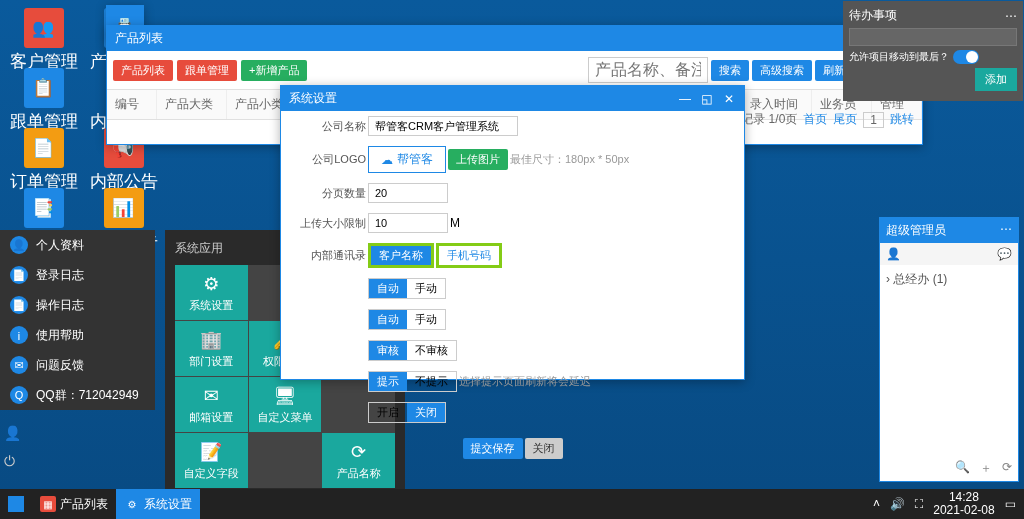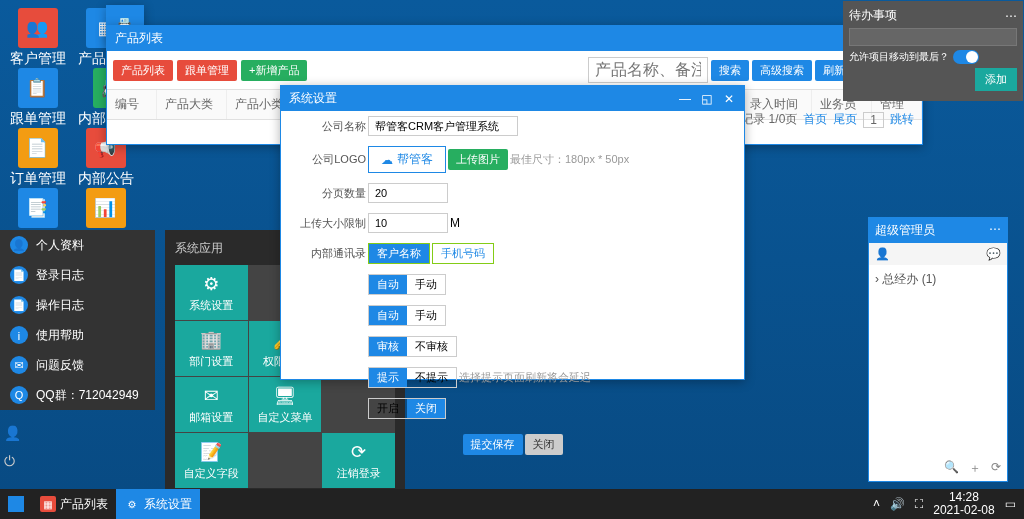--- a/index.html
+++ b/index.html
@@ -1,19 +1,19 @@
 <!DOCTYPE html>
 <html><head>
 <meta charset="utf-8">
 <style>
 *{margin:0;padding:0;box-sizing:border-box;font-family:"Microsoft YaHei",Arial,sans-serif;font-size:12px}
 body{width:1024px;height:519px;background:#0a5a9c;overflow:hidden;position:relative}
 .desktop{position:absolute;inset:0;background:linear-gradient(180deg,#0a5a9c 0%,#084a82 100%)}
 .tile{width:40px;height:40px;display:flex;align-items:center;justify-content:center;border-radius:3px;color:#fff;font-size:18px}
-.tile-lbl{color:#fff;font-size:14px;text-align:center;margin-top:2px}
+.tile-lbl{color:#fff;font-size:17px;text-align:center;margin-top:2px}
 .icon-grid{position:absolute;left:10px;top:8px;display:flex;gap:12px}
 .icon-item{display:flex;flex-direction:column;align-items:center;cursor:pointer}
 .leftbar{position:absolute;left:0;top:230px;width:155px;background:#333}
 .leftbar-item{display:flex;align-items:center;gap:8px;padding:6px 10px;color:#fff;cursor:pointer;font-size:12px}
 .leftbar-icon{width:18px;height:18px;background:#1e88e5;border-radius:50%;display:flex;align-items:center;justify-content:center;font-size:11px}
 .app-panel{position:absolute;left:165px;top:230px;width:240px;background:#2a2a2a;padding:10px}
 .app-title{color:#ccc;font-size:12px;margin-bottom:8px}
 .app-grid{display:grid;grid-template-columns:repeat(3,1fr);gap:1px;background:#444}
 .app-cell{background:#1b9e77;height:55px;display:flex;flex-direction:column;align-items:center;justify-content:center;color:#fff;cursor:pointer;gap:3px}
 .app-cell.teal{background:#1aa89e}
@@ -31,32 +31,32 @@
 .search-grp input{border:1px solid #ccc;padding:3px 6px;width:120px;font-size:16px}
 .table-hdr{display:flex;border-top:1px solid #e0e0e0;border-bottom:1px solid #e0e0e0;background:#fafafa;font-size:11px;color:#666}
 .th{padding:6px 8px;border-right:1px solid #eee}
 .paging{position:absolute;right:8px;top:85px;font-size:11px;color:#666;display:flex;gap:6px;align-items:center}
 .paging a{color:#1e88e5;cursor:pointer}
 .settings-win{left:280px;top:85px;width:465px;height:295px}
 .frm-row{display:flex;align-items:center;padding:5px 10px;gap:2px}
 .frm-lbl{width:75px;text-align:right;color:#555;font-size:11px}
 .frm-row input[type=text]{border:1px solid #ccc;padding:3px 6px;width:150px;font-size:11px}
 .logo-box{border:1px solid #1e88e5;padding:4px 12px;color:#1e88e5;display:flex;align-items:center;gap:4px}
-.tag{border:1px solid #84cc16;color:#1e88e5;padding:2px 8px;font-size:11px;cursor:pointer}
+.tag{border:3px solid #84cc16;color:#1e88e5;padding:2px 8px;font-size:11px;cursor:pointer}
 .tag.active{background:#1e88e5;color:#fff}
 .hint{color:#999;font-size:11px}
 .ftr-btns{display:flex;gap:2px;justify-content:center;padding:10px}
 .todo-win{position:absolute;right:1px;top:1px;width:180px;background:#555;padding:6px;color:#fff}
 .todo-title{font-size:12px;margin-bottom:4px;display:flex;justify-content:space-between;align-items:center}
 .todo-row{display:flex;gap:4px;align-items:center;margin:4px 0}
 .todo-row input{flex:1;padding:2px;background:#666;border:1px solid #777;color:#fff;font-size:11px}
 .toggle{width:26px;height:14px;background:#1e88e5;border-radius:7px;position:relative}
 .toggle:after{content:"";position:absolute;right:1px;top:1px;width:12px;height:12px;background:#fff;border-radius:50%}
 .add-btn{background:#1aa89e;color:#fff;padding:4px 10px;border:none;font-size:11px}
-.admin-win{position:absolute;right:16px;top:217px;width:140px;height:265px;background:#fff;border:1px solid #1e88e5}
+.admin-win{position:absolute;right:5px;top:217px;width:140px;height:265px;background:#fff;border:1px solid #1e88e5}
 .admin-hdr{background:#1e88e5;color:#fff;padding:4px 6px;font-size:12px;display:flex;justify-content:space-between}
 .admin-sub{background:#f5f5f5;padding:4px 6px;display:flex;justify-content:space-between;color:#666}
 .admin-body{padding:6px;font-size:11px;color:#555}
 .admin-ftr{position:absolute;bottom:4px;right:6px;display:flex;gap:10px;color:#888}
 .taskbar{position:absolute;bottom:0;left:0;right:0;height:30px;background:#222;display:flex;align-items:center;color:#fff}
 .task-btn{padding:0 8px;height:30px;display:flex;align-items:center;gap:4px;font-size:11px;cursor:pointer}
 .task-btn.active{background:#1e88e5}
 .task-icon{width:16px;height:16px;background:#e74c3c;border-radius:2px;display:flex;align-items:center;justify-content:center;font-size:10px}
 .tray{margin-left:auto;display:flex;align-items:center;gap:10px;padding-right:8px;font-size:10px}
 .tray-clock{text-align:center;line-height:1.1}
@@ -215,21 +215,21 @@
       <div class="app-cell teal">
           <div class="app-icon">🖥</div>
           <div class="app-lbl">自定义菜单</div>
         </div>
       <div class="app-cell teal" style="grid-row:4">
           <div class="app-icon">📝</div>
           <div class="app-lbl">自定义字段</div>
         </div>
       <div class="app-cell teal" style="grid-column:3;grid-row:4">
           <div class="app-icon">⟳</div>
-          <div class="app-lbl">注销登录</div>
+          <div class="app-lbl">产品名称</div>
         </div>
     </div>
   </div>
 
   <div class="win settings-win">
     <div class="win-title">
       <span>系统设置</span>
       <div class="win-ctrl">
           <span>—</span>
           <span>◱</span>

